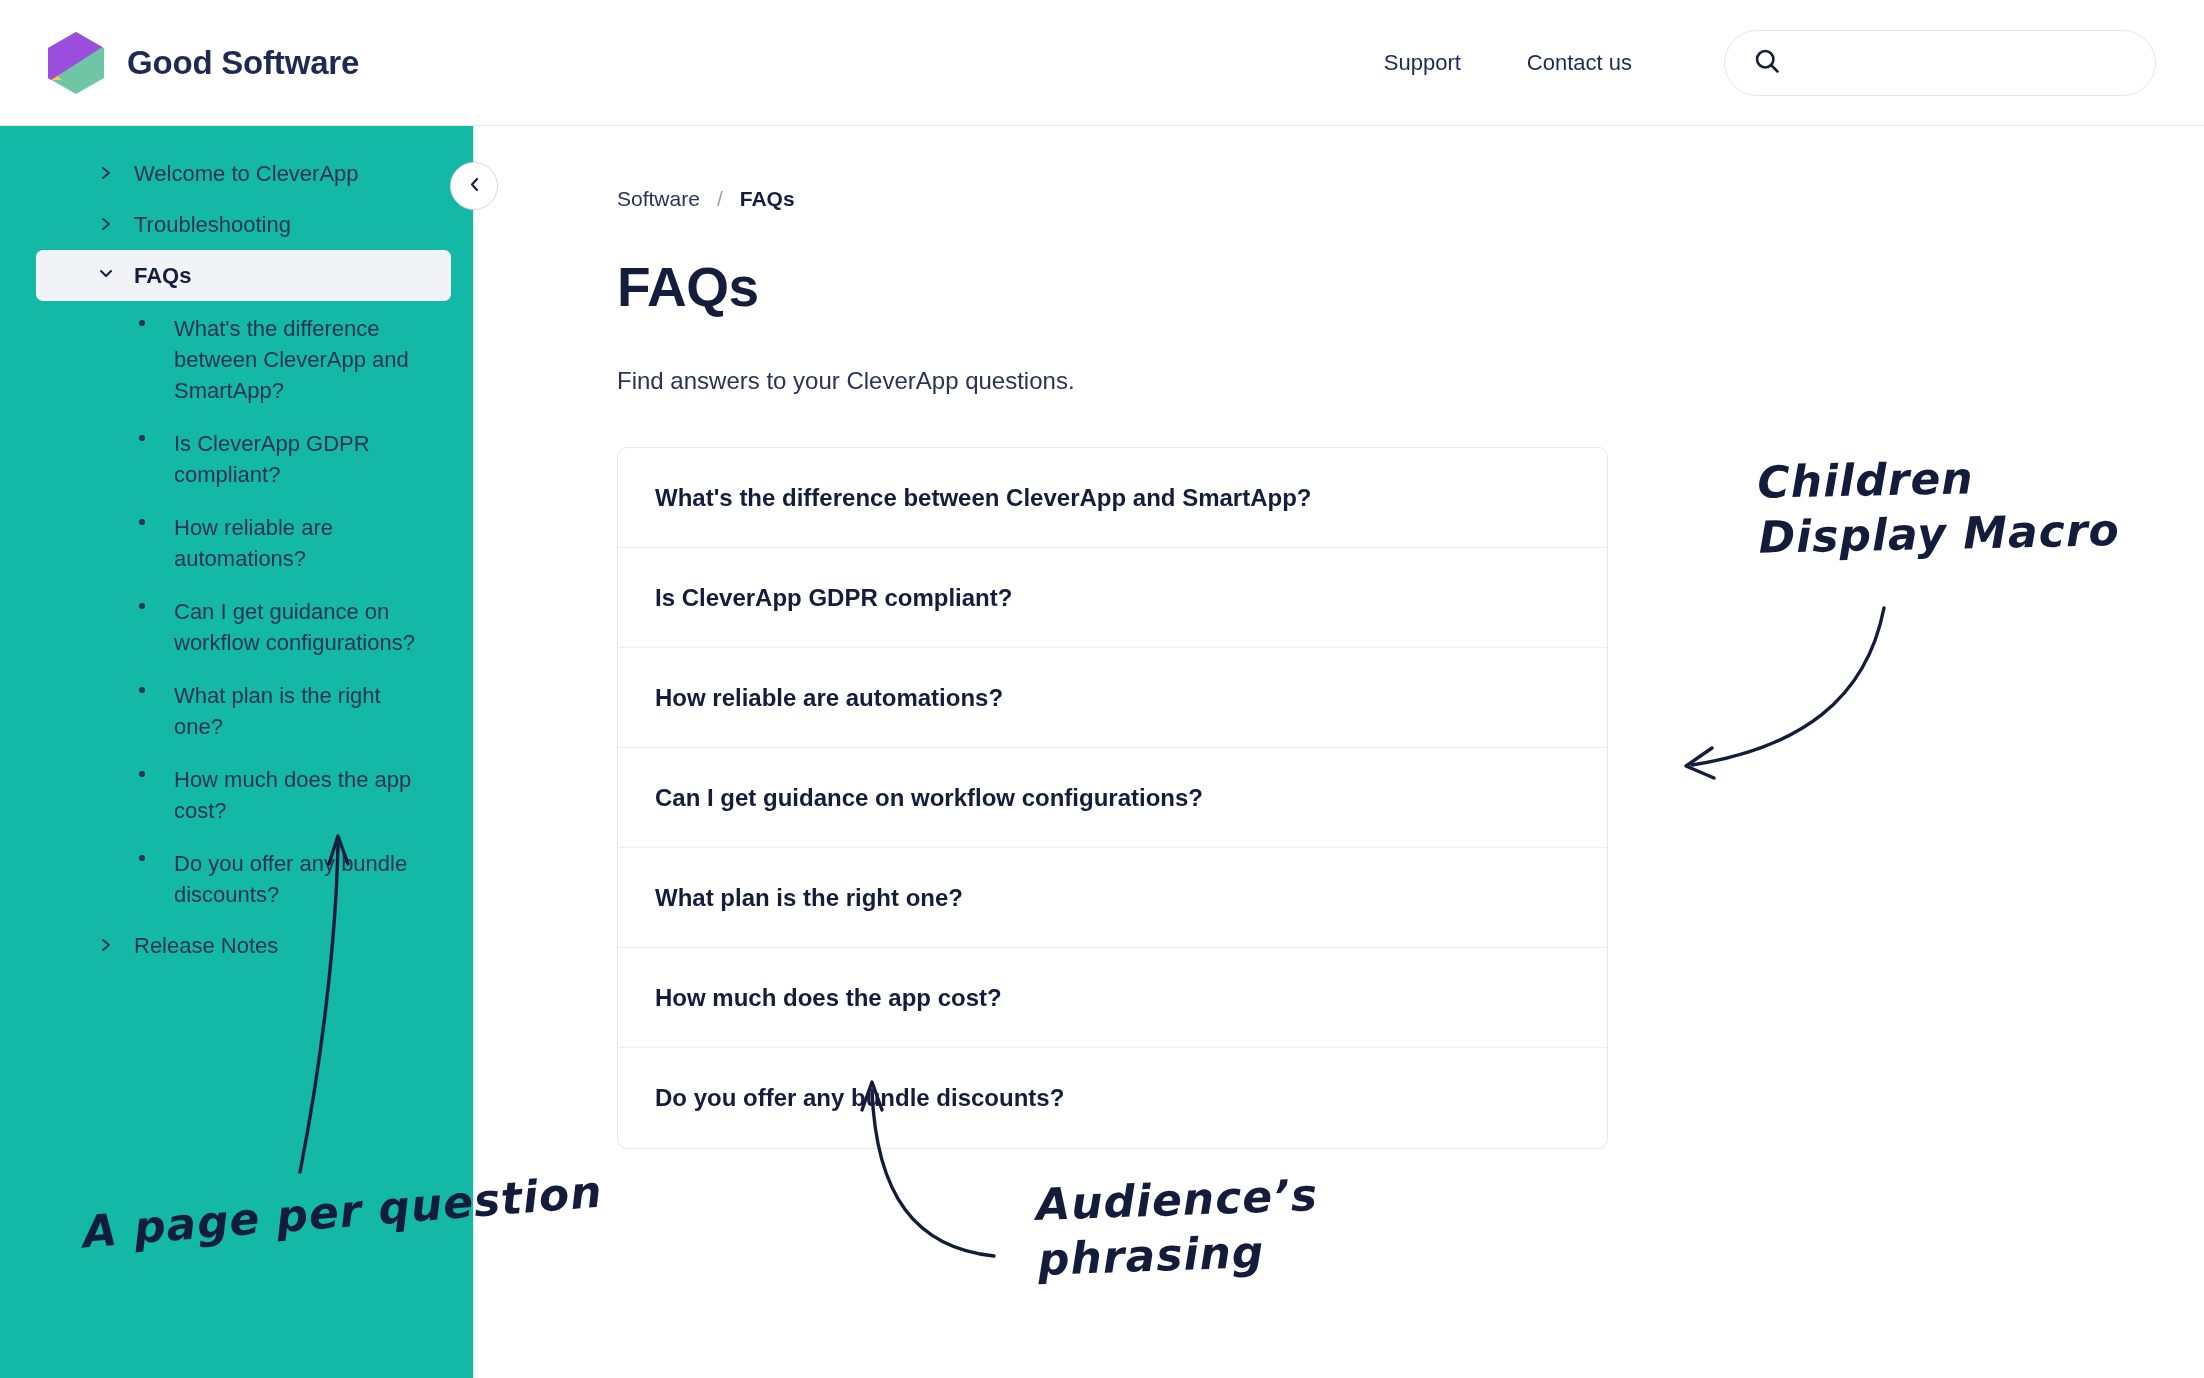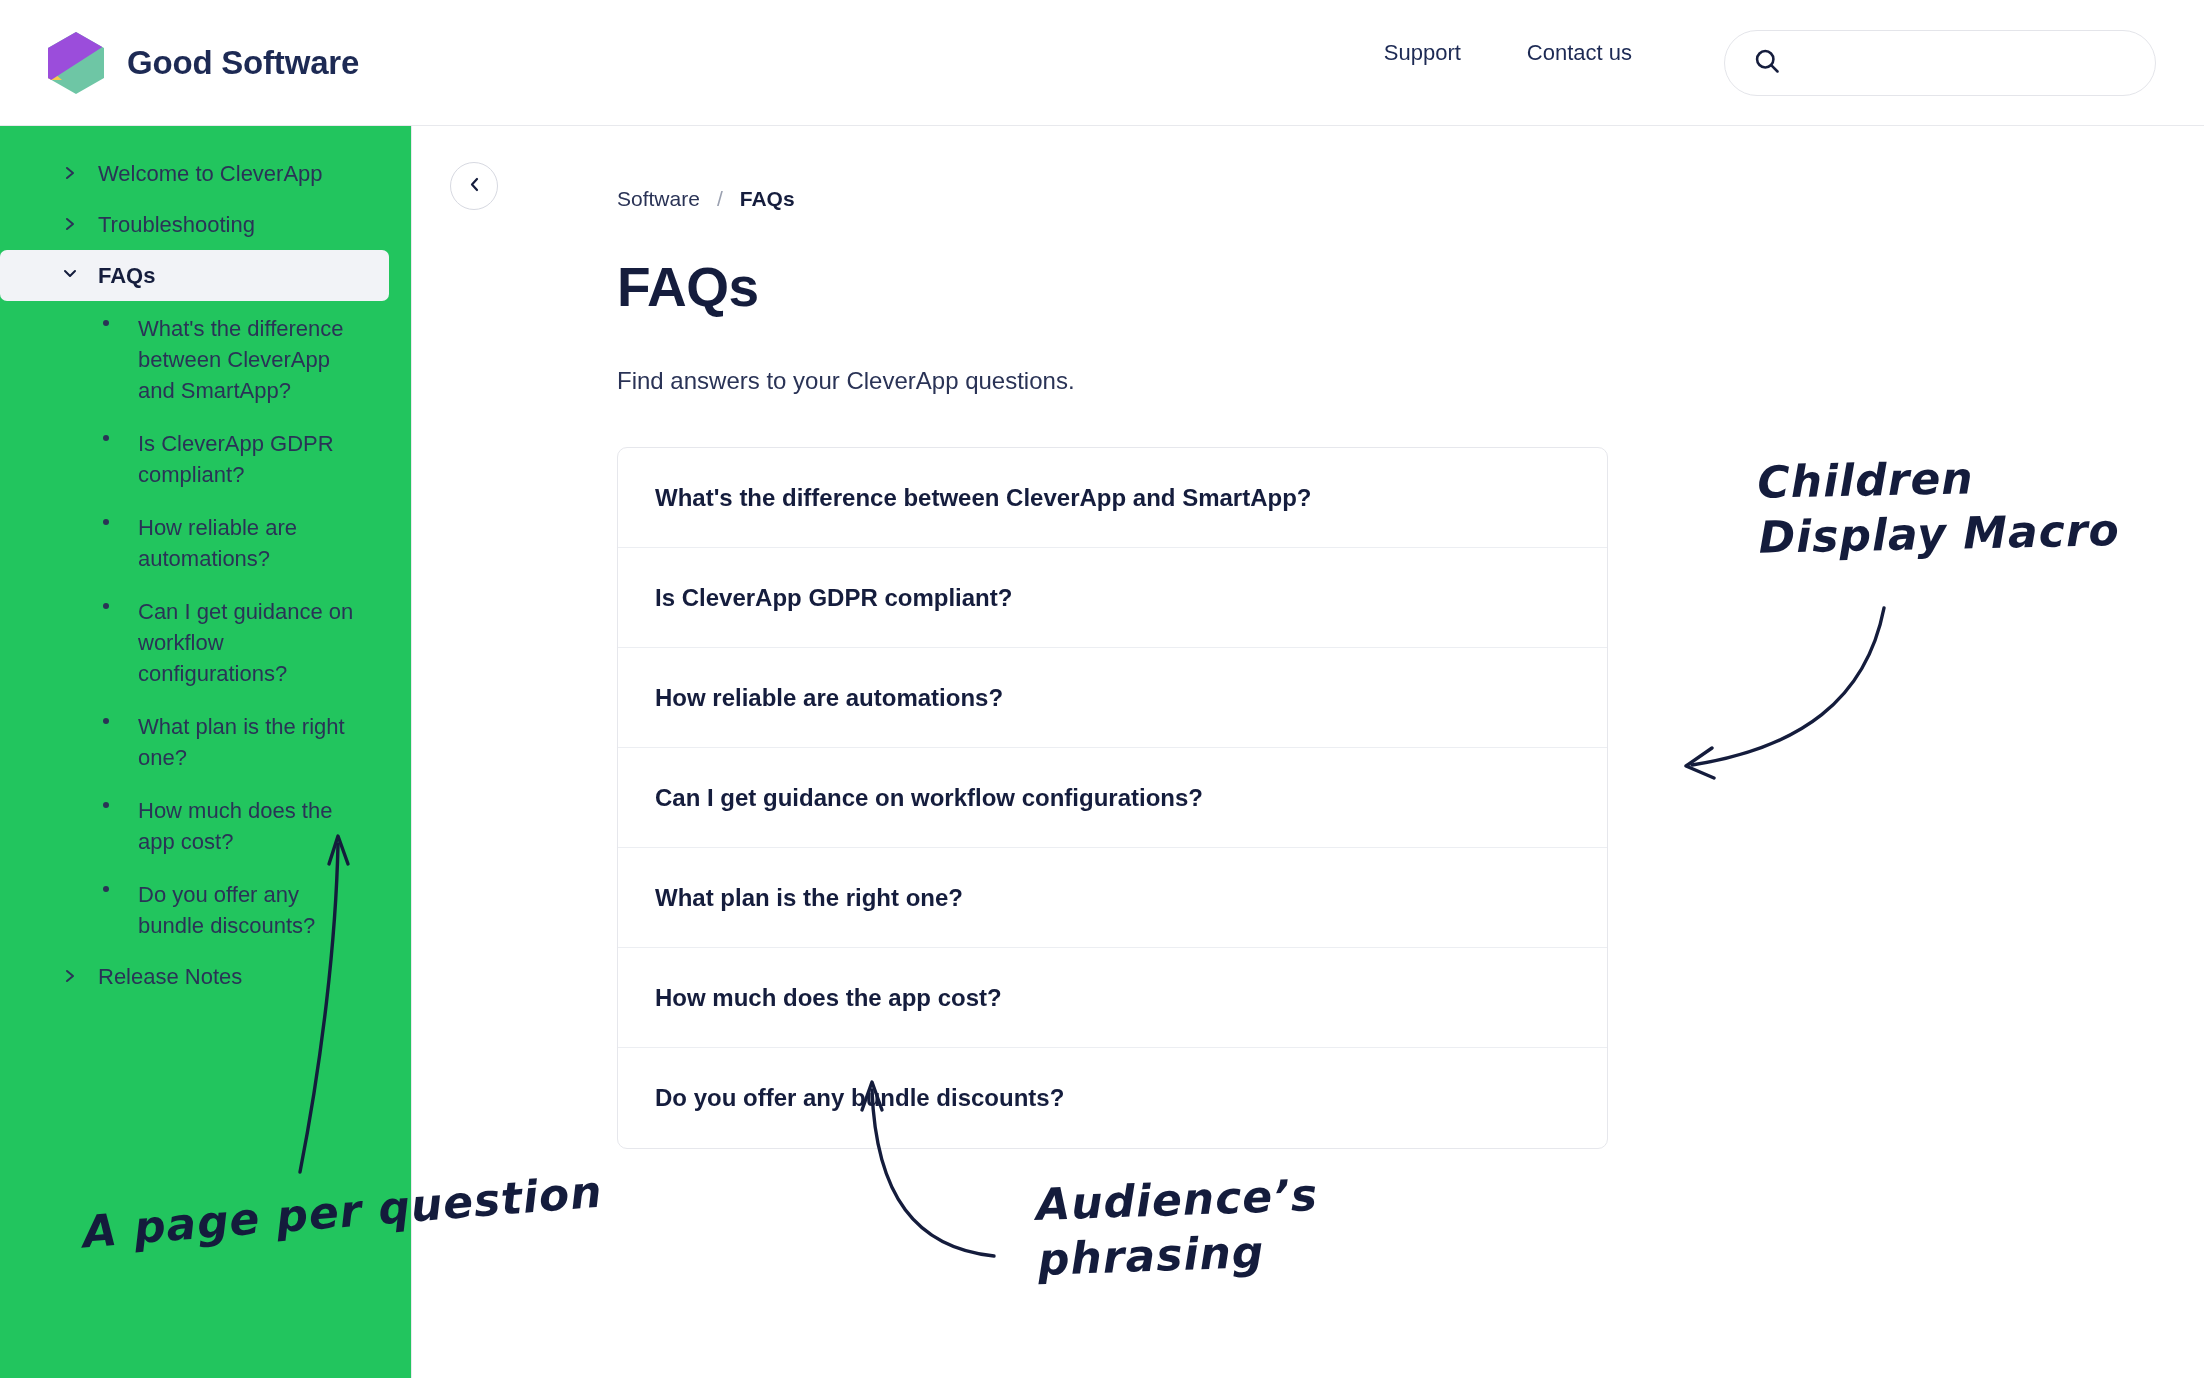--- a/index.html
+++ b/index.html
@@ -51,21 +51,21 @@
     font-weight: bold;
     color: #1d2a54;
     letter-spacing: -0.2px;
     white-space: nowrap;
   }
 
   #header-right {
     margin-left: auto;
     margin-right: 48px;
     display: flex;
-    align-items: flex-start;
+    align-items: center;
     gap: 0;
   }
 
   .nav-link {
     font-size: 22px;
     color: #1d2a54;
     text-decoration: none;
     padding: 10px 0;
     margin-left: 66px;
     white-space: nowrap;
@@ -93,25 +93,26 @@
     margin-left: 16px;
     width: 330px;
     height: 100%;
   }
   #search-input::placeholder { color: #9aa0b0; }
 
   
   #sidebar {
     position: absolute;
     left: 0; top: 126px;
-    width: 412px;
+    width: 474px;
     height: 1252px;
-    background: #22c55e;
+    background: #14b8a6;
     border-right: 1px solid #e8e9ed;
     padding-top: 22px;
+    padding-left: 36px;
   }
 
   .side-row {
     display: flex;
     align-items: flex-start;
     min-height: 46px;
     padding: 10px 18px 10px 60px;
     gap: 18px;
     cursor: pointer;
     border-radius: 7px;

